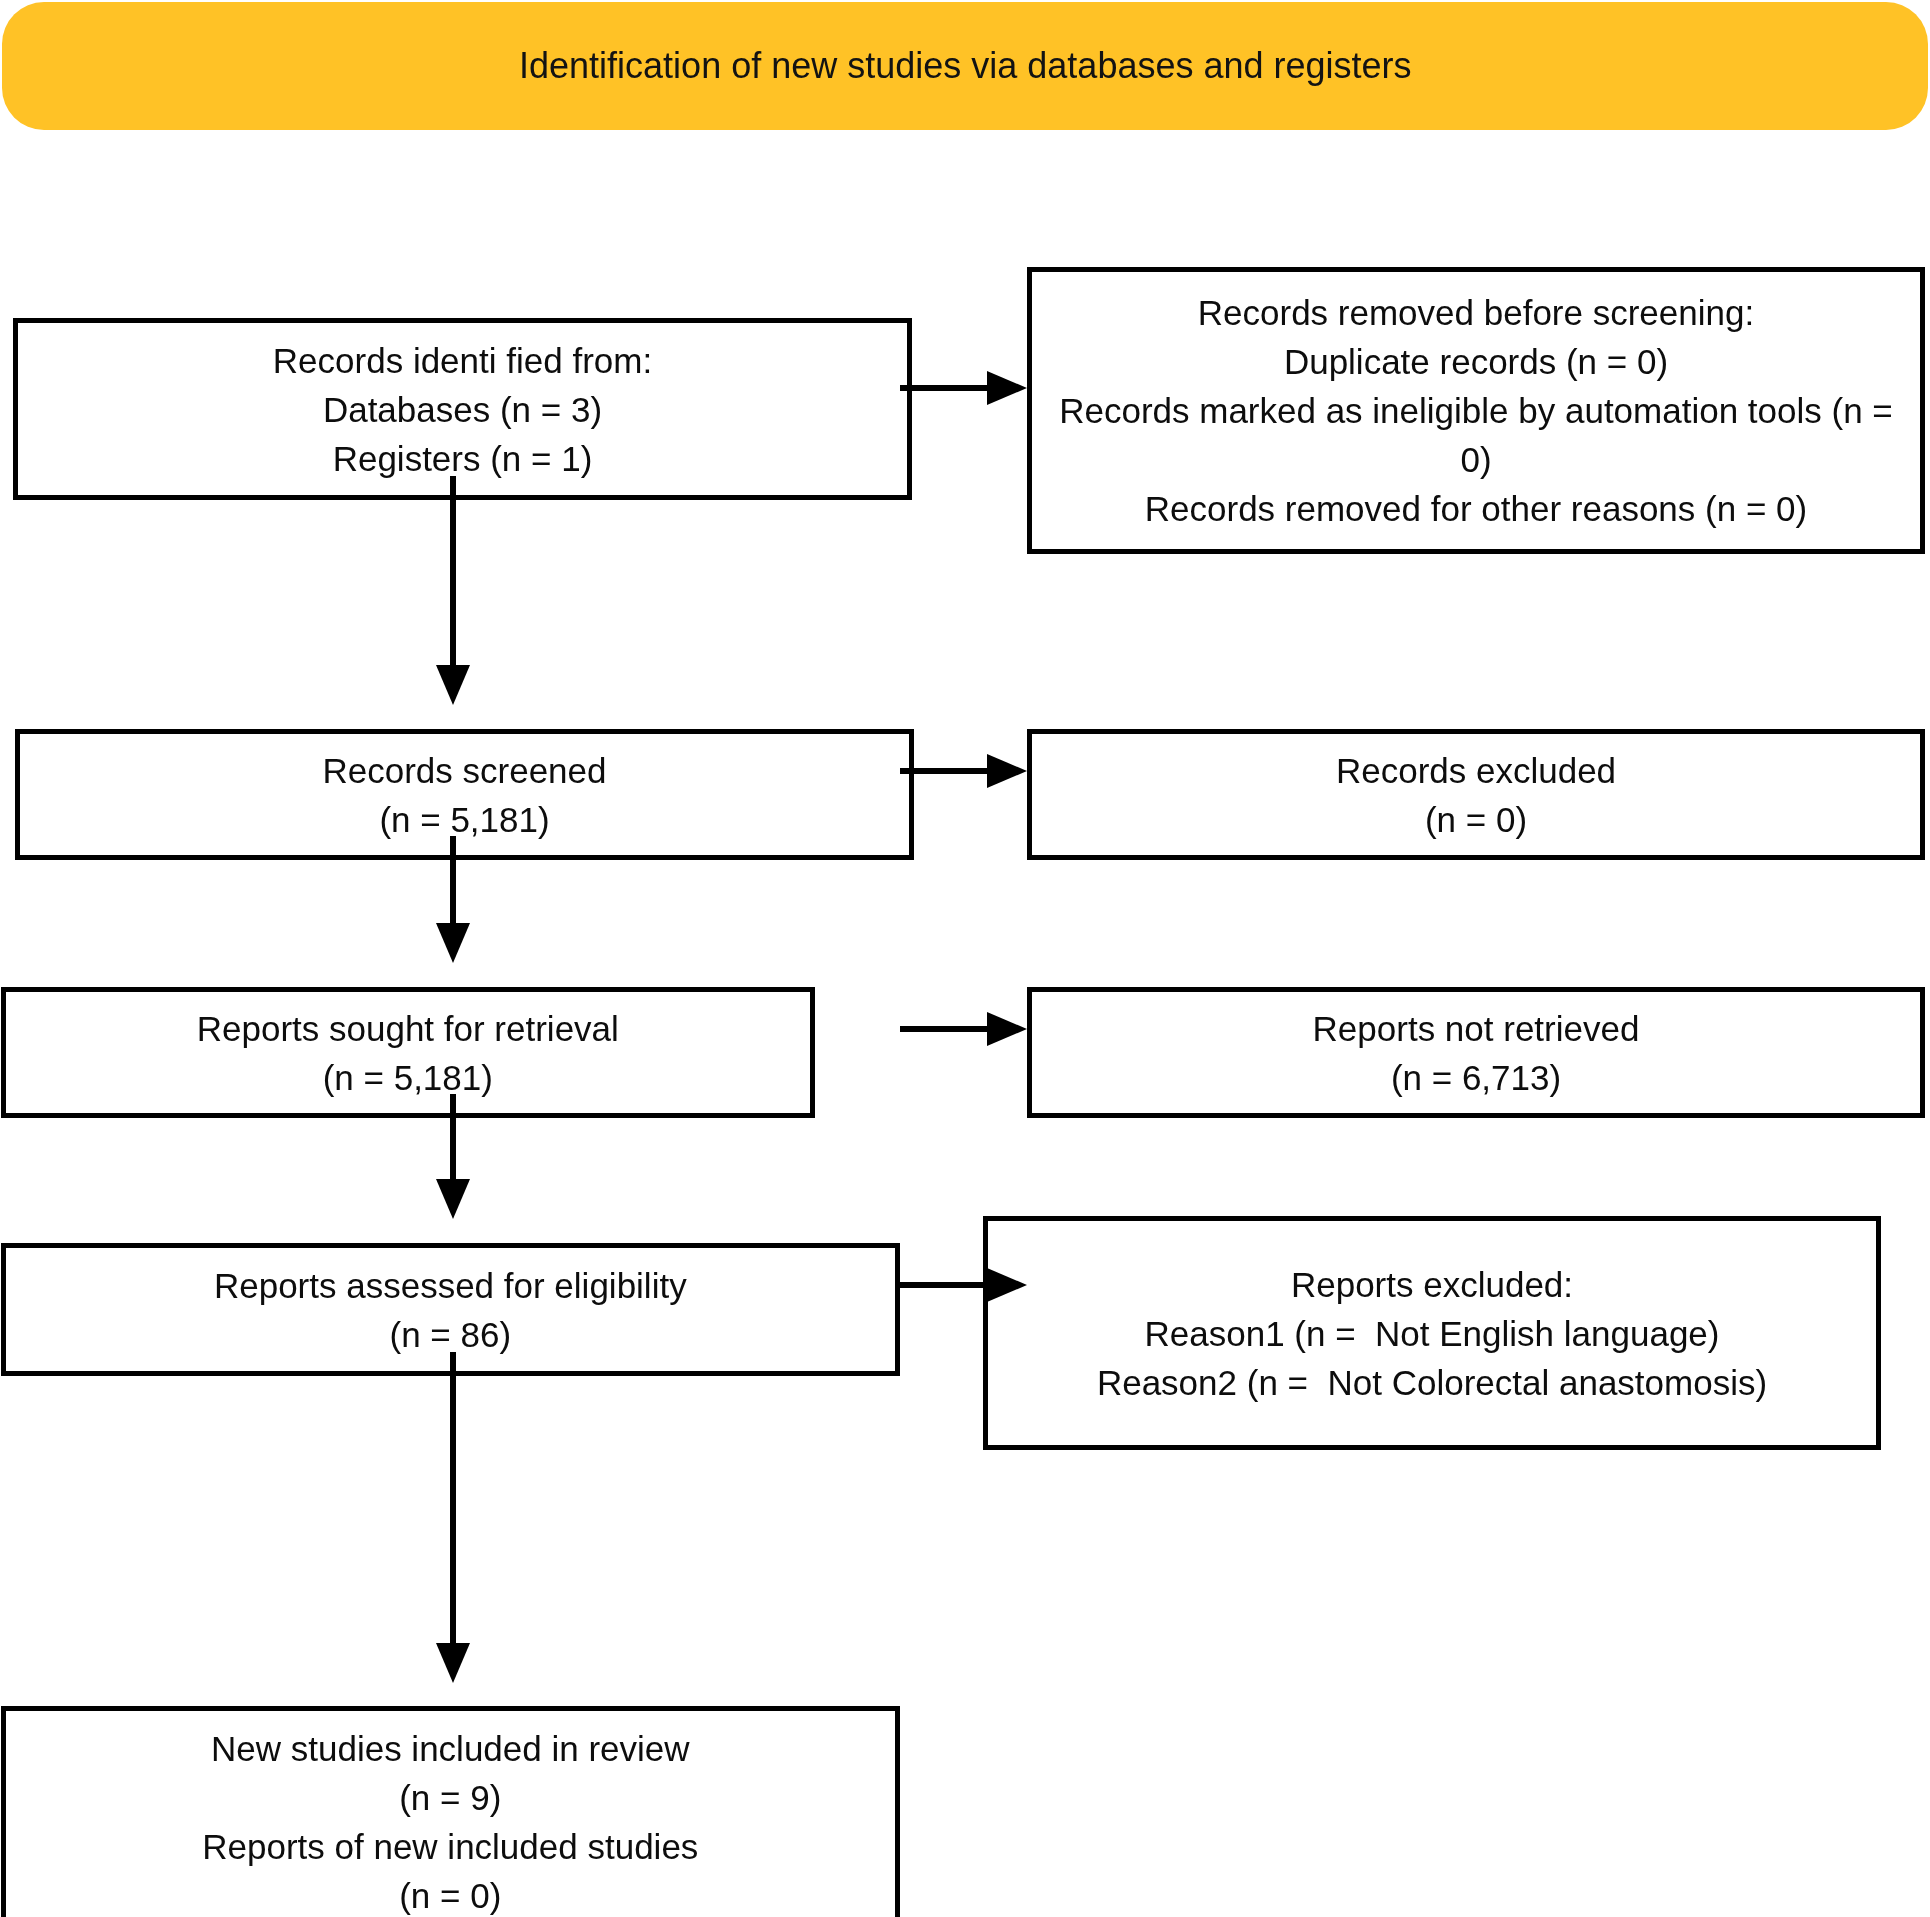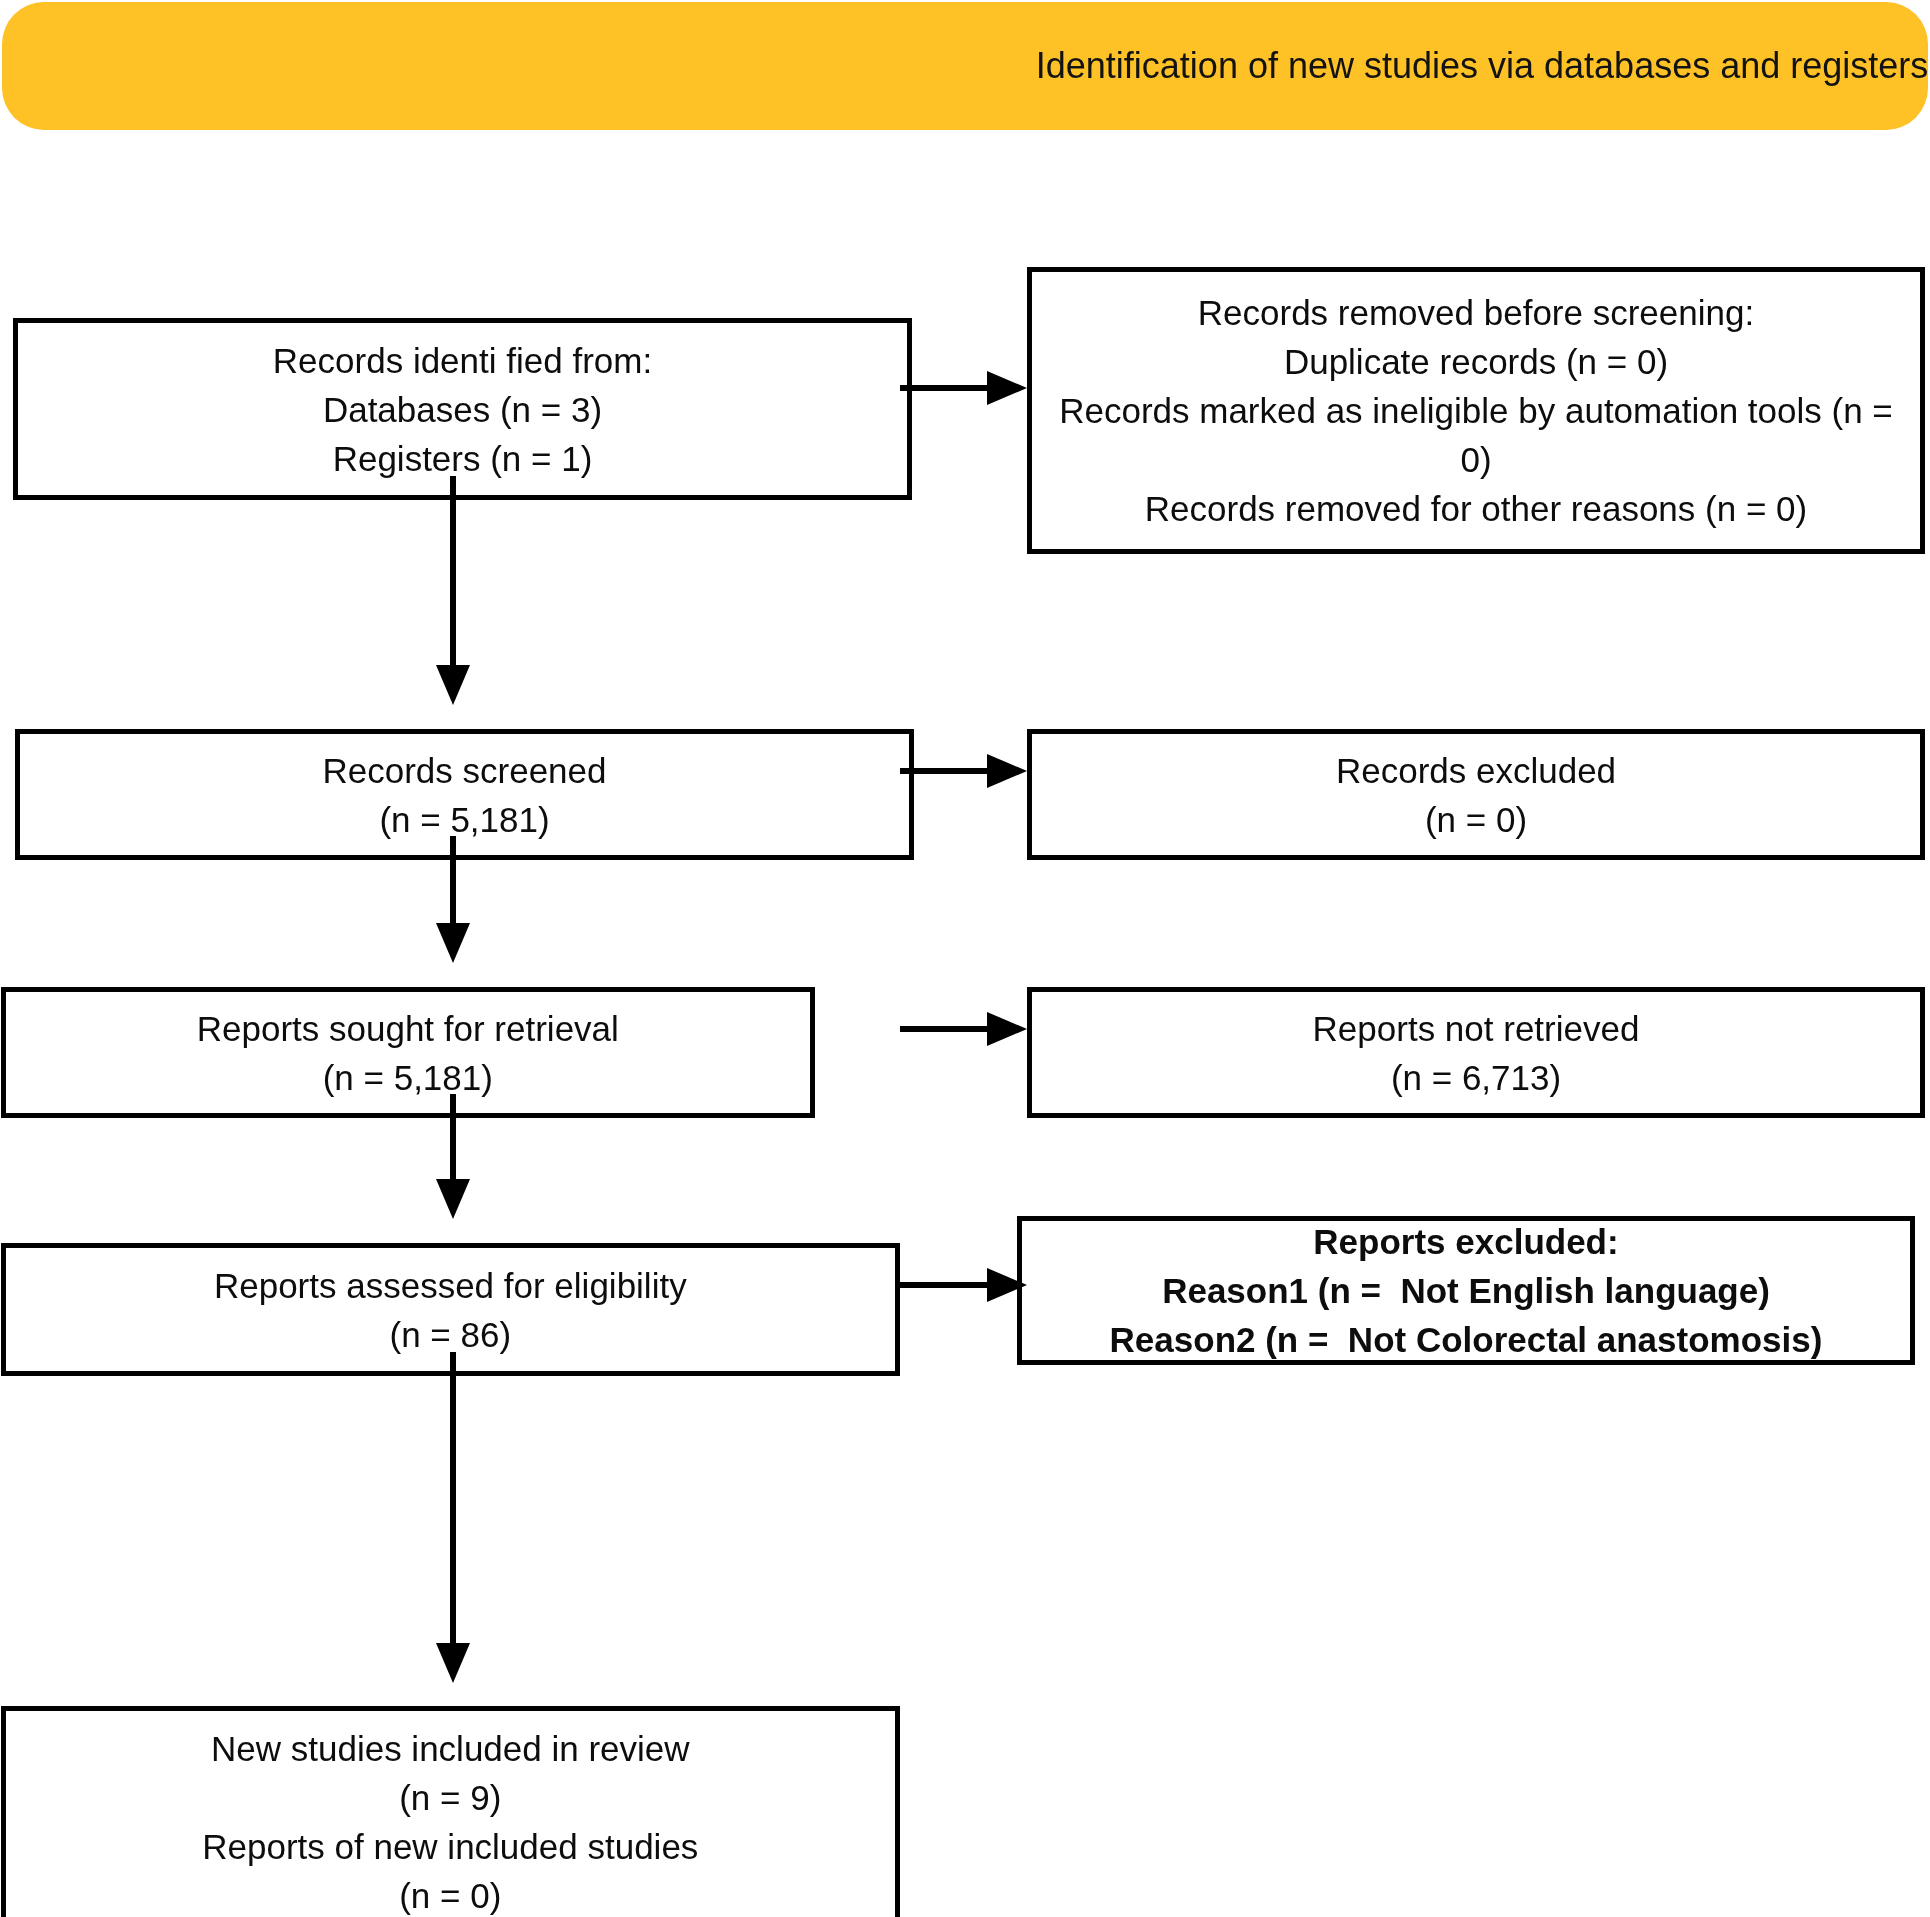--- a/index.html
+++ b/index.html
@@ -18,21 +18,21 @@
     color: var(--text);
   }
   .canvas { position: absolute; inset: 0; }
 
   
   .header {
     position: absolute;
     left: 2.3px; top: 1.5px; width: 1926px; height: 128px;
     background: var(--header-bg);
     border-radius: 42px;
-    display: flex; align-items: center; justify-content: flex-end;
+    display: flex; align-items: center; justify-content: center;
   }
   .header .title {
     font-size: 36px;
     line-height: 1.2;
     color: #131313;
     text-align: center;
   }
 
   
   .box {
@@ -54,21 +54,21 @@
 
   #box-l1 { left: 13px;    top: 294px;  width: 899px; height: 182px; }
   #box-l2 { left: 15px;    top: 705px;  width: 899px; height: 131px; }
   #box-l3 { left: 0.8px;    top: 963px; width: 814px; height: 131px; }
   #box-l4 { left: 0.8px;    top: 1219px; width: 899px; height: 133px; }
   #box-l5 { left: 0.8px;    top: 1682px; width: 899px; height: 231px; }
 
   #box-r1 { left: 1027px; top: 243px;  width: 898px; height: 287px; }
   #box-r2 { left: 1027px; top: 705px;  width: 898px; height: 131px; }
   #box-r3 { left: 1027px; top: 963px; width: 898px; height: 131px; }
-  #box-r4 { left: 1017px; top: 1192px; width: 898px; height: 149px; font-weight: bold; }
+  #box-r4 { left: 983px; top: 1192px; width: 898px; height: 234px; }
 
   
   .arrow-v { position: absolute; width: 34px; }
   .arrow-v .shaft {
     position: absolute; left: 50%; margin-left: -2.7px;
     top: 0; bottom: 37px; width: 5.4px; background: var(--line);
   }
   .arrow-v .head {
     position: absolute; left: 0; bottom: 0;
     width: 0; height: 0;

